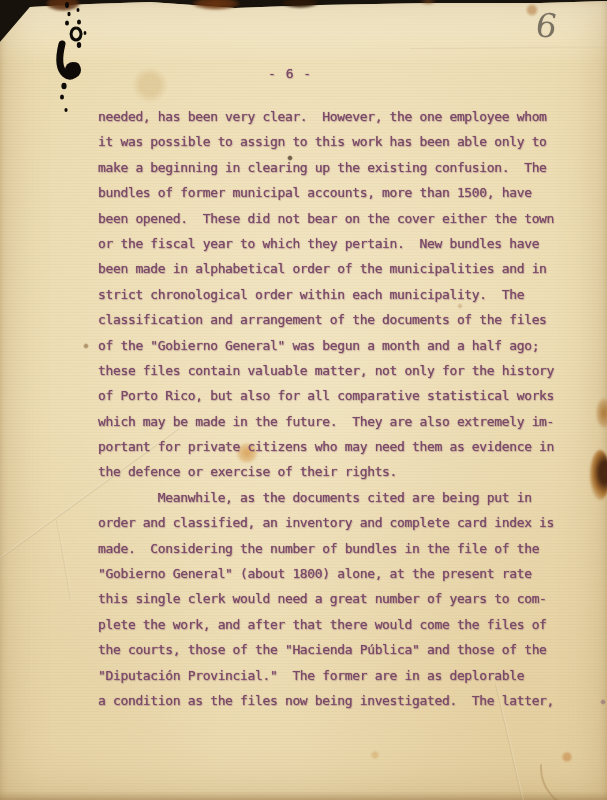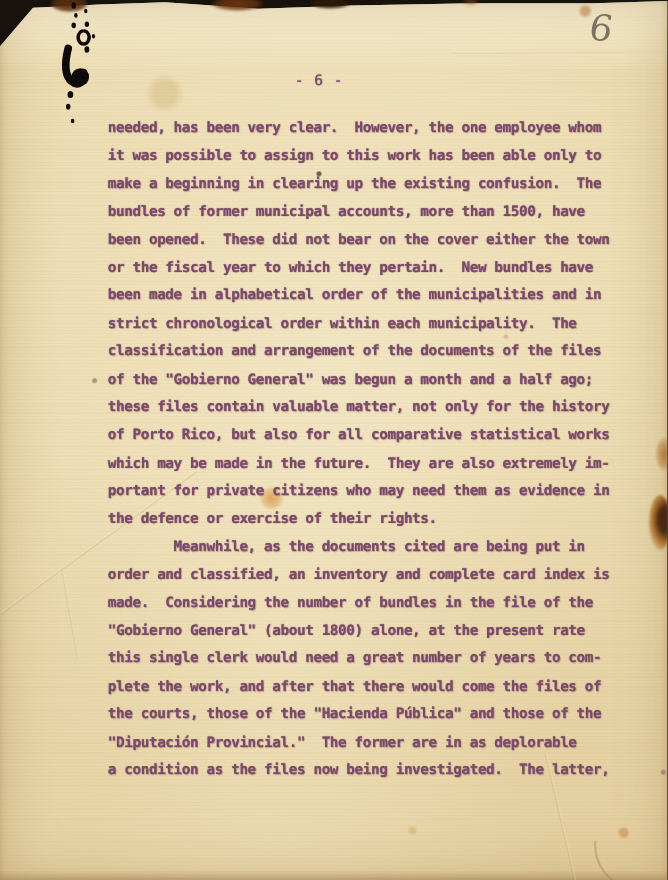--- a/index.html
+++ b/index.html
@@ -74,21 +74,21 @@
   
   .typed{
     color:var(--ink,#7b4a68);
     text-shadow:0 0 1px rgba(123,74,104,0.85),0.7px 0.7px 1px rgba(123,74,104,0.35);
   }
   .page-number{position:absolute;left:268px;top:66px;font-size:13px;letter-spacing:1px;}
   .text-block{
     position:absolute;left:98px;top:104px;width:500px;
     font-size:13px;line-height:25.4px;letter-spacing:-0.35px;white-space:pre;
   }
-  .line{height:25.4px;font-weight:bold;}
+  .line{height:25.4px;}
 </style>
 </head>
 <body>
 
 <div class="scan">
 
   <div class="paper">
     <div class="freckles"></div>
 
     <div class="crease crease-1"></div>

